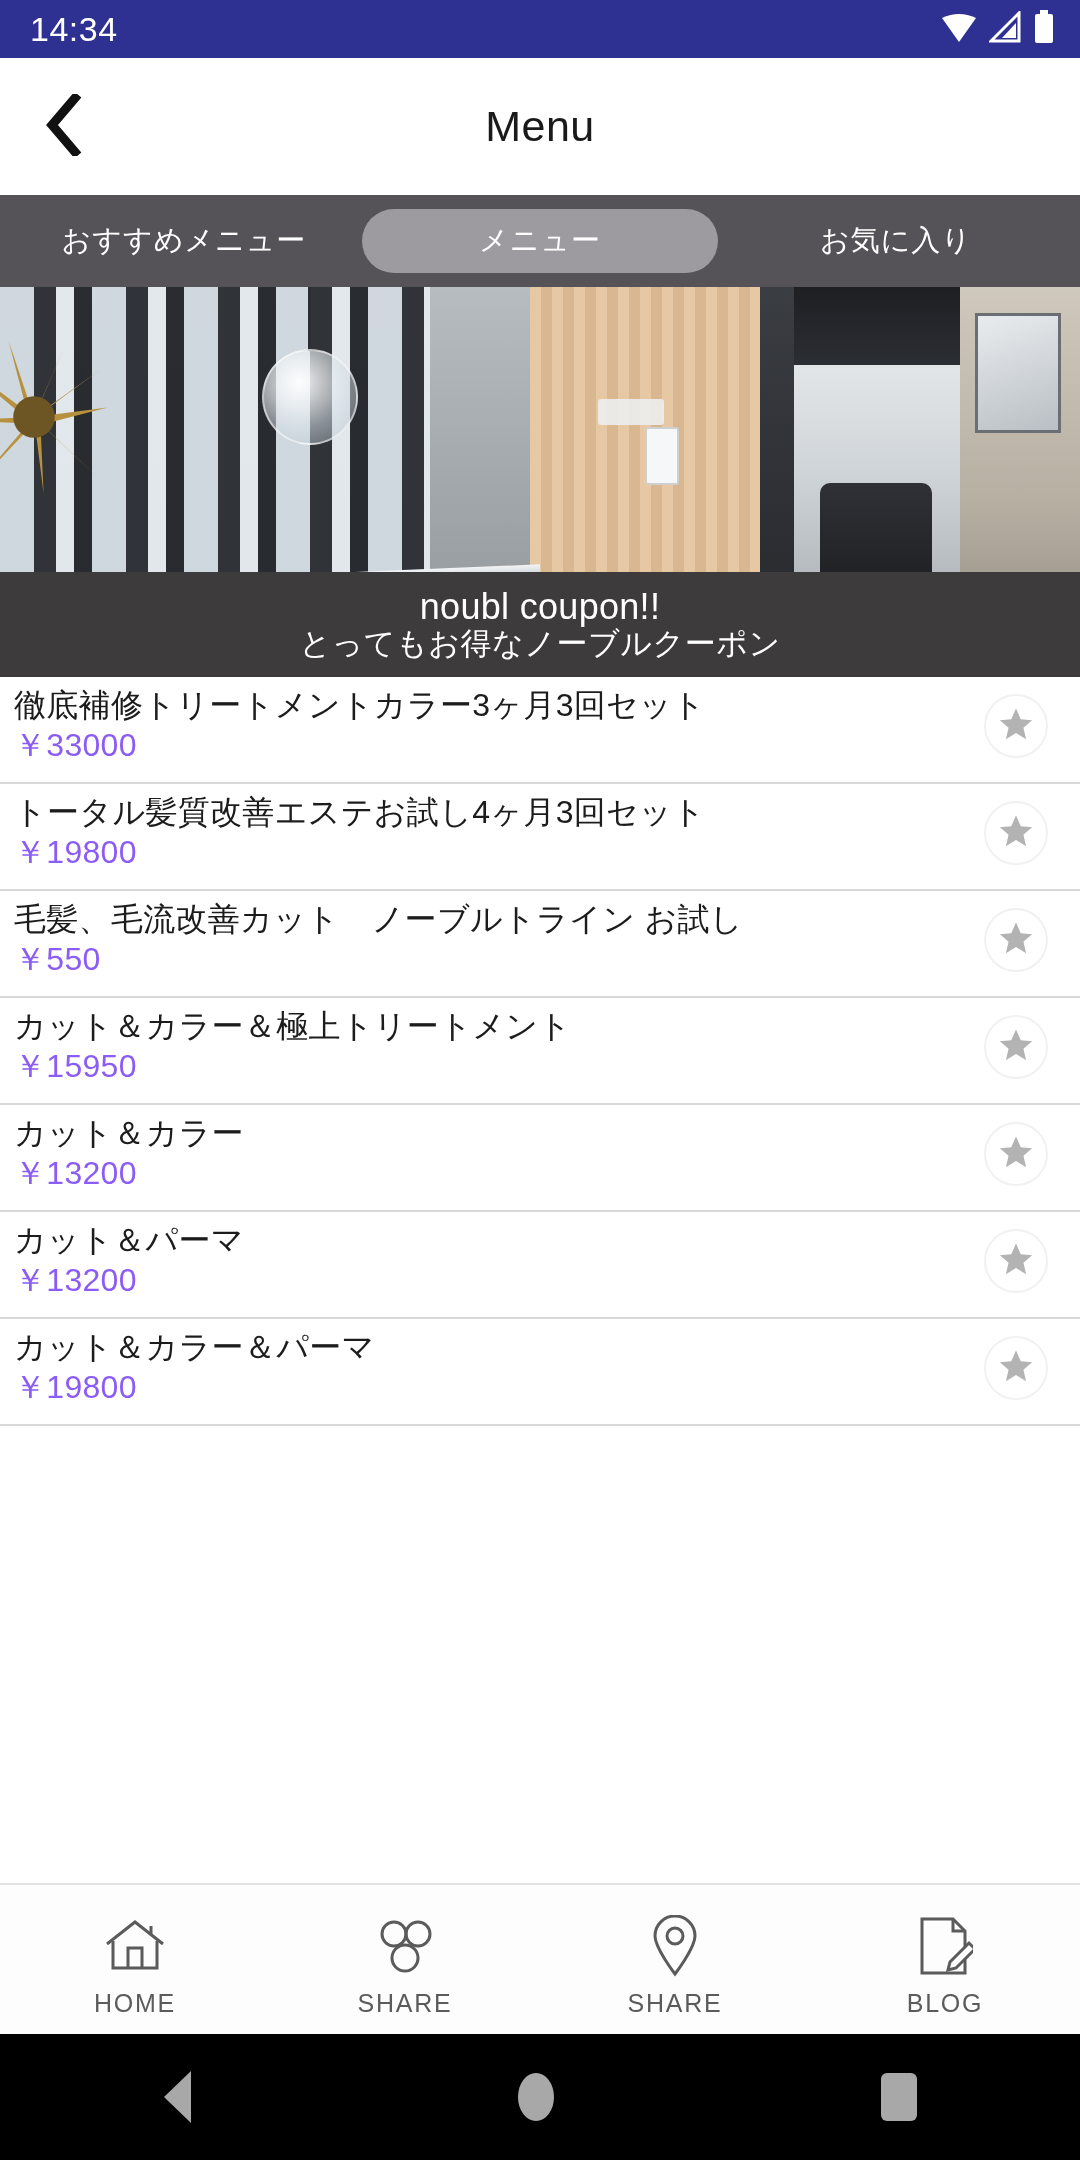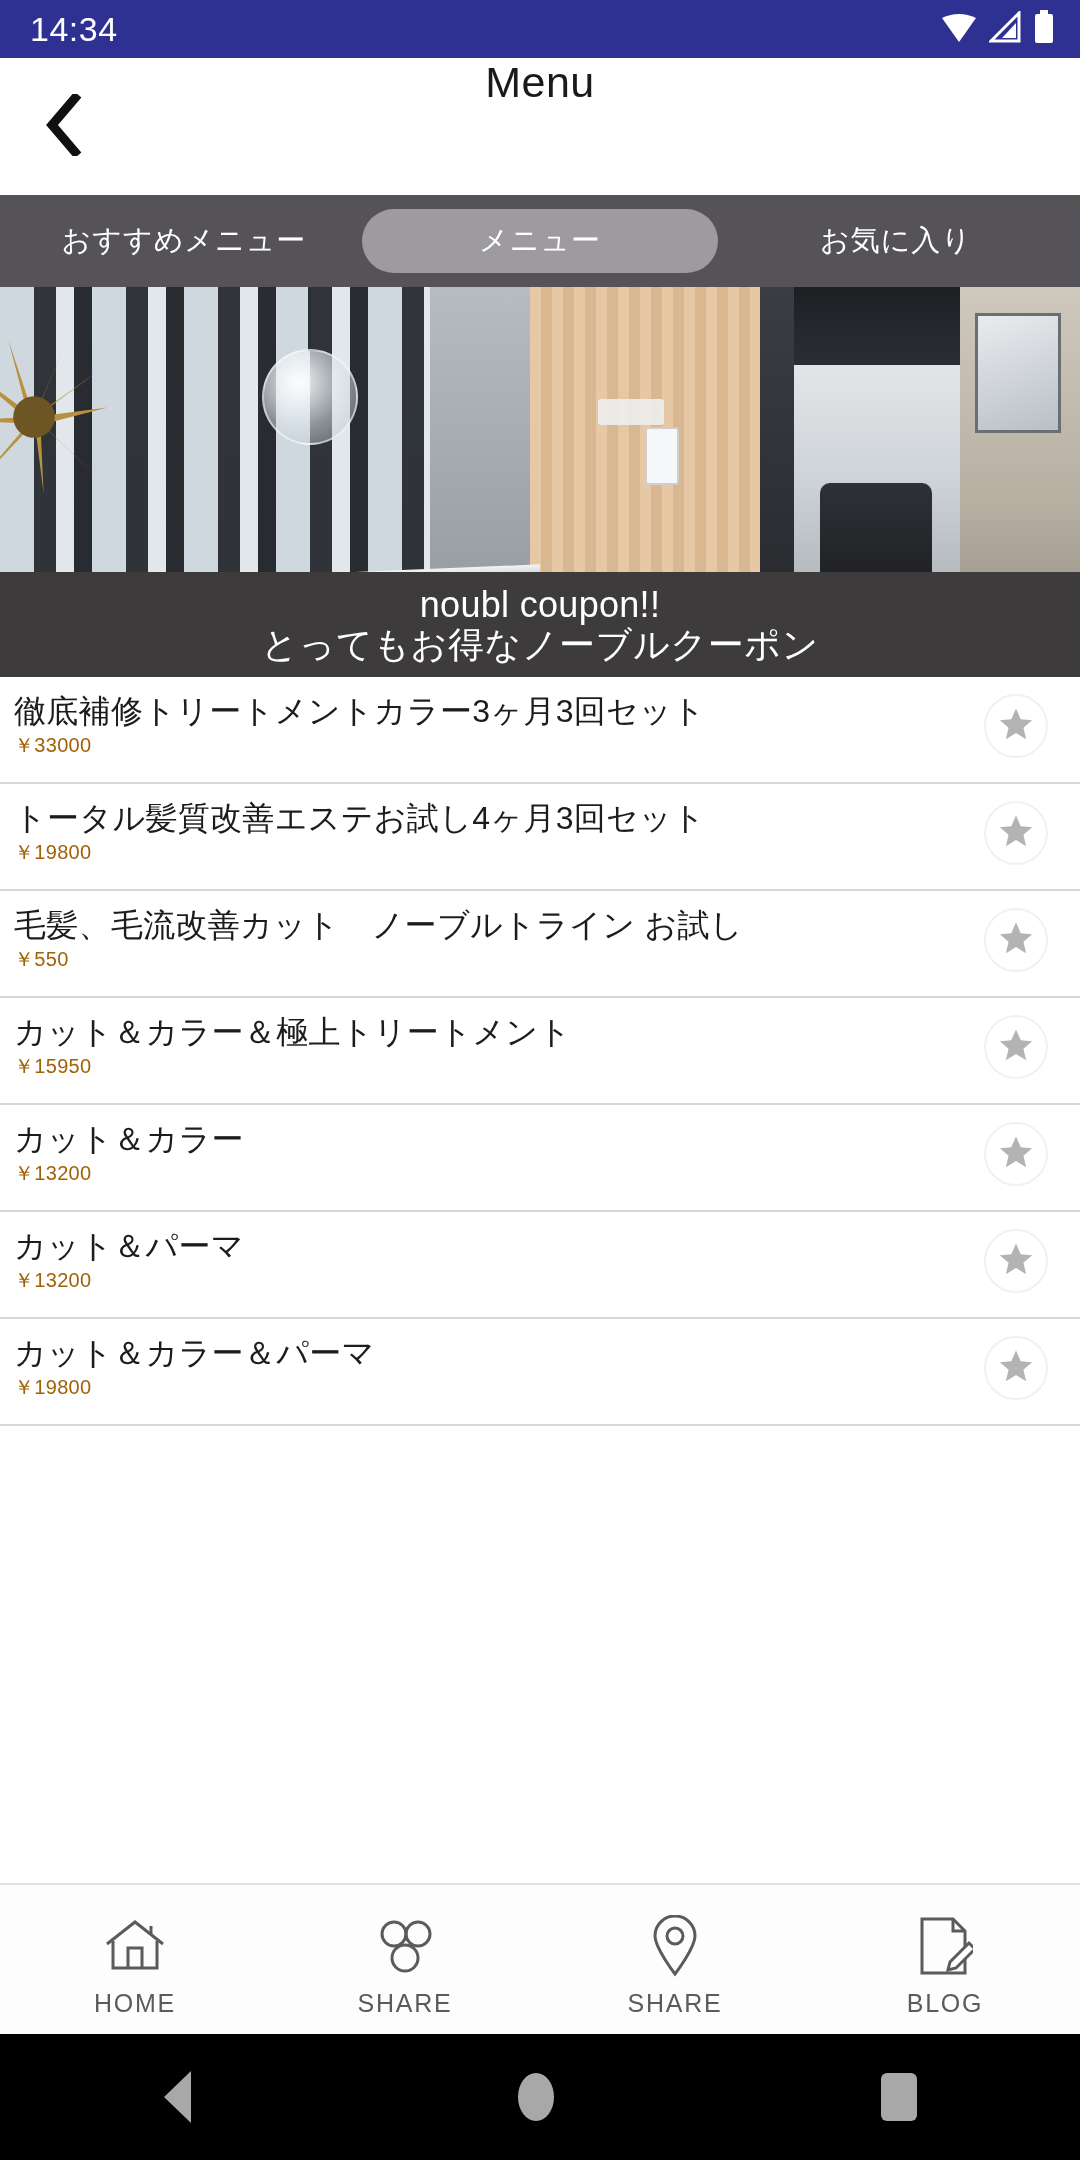--- a/index.html
+++ b/index.html
@@ -16,21 +16,21 @@
     height: 58px; background: #2e3192; flex: 0 0 58px;
     display: flex; align-items: center; justify-content: space-between;
     padding: 0 26px 0 30px; color: #ffffff;
   }
   .status-clock { font-size: 34px; letter-spacing: 0.5px; line-height: 1; }
   .status-icons { display: flex; align-items: center; gap: 11px; }
 
   
   .appbar {
     flex: 0 0 137px; background: #ffffff; position: relative;
-    display: flex; 
+    display: flex; align-items: center;
   }
   .back-btn {
     position: absolute; left: 22px; top: 50%; transform: translateY(-50%);
     width: 84px; height: 84px; display: flex; align-items: center; justify-content: center;
   }
   .appbar-title {
     width: 100%; text-align: center; font-size: 43px; color: #1a1a1a;
     font-weight: 400; letter-spacing: 0.5px;
   }
 
@@ -140,31 +140,31 @@
     position: absolute; left: 0; bottom: 0; width: 1080px; height: 34px;
     background: linear-gradient(180deg,#2a2c30,#17181b);
   }
   .banner-caption {
     position: absolute; left: 0; right: 0; bottom: 0; height: 105px;
     background: #3d3b3c; color: #ffffff;
     display: flex; flex-direction: column; align-items: center; justify-content: center;
     gap: 2px;
   }
   .cap-en { font-size: 36px; letter-spacing: 0.3px; line-height: 1.05; }
-  .cap-jp { font-size: 36px; letter-spacing: 0.5px; line-height: 1.05; text-align: right; }
+  .cap-jp { font-size: 31px; letter-spacing: 0.5px; line-height: 1.05; text-align: right; }
 
   
   .menu-list { flex: 1 1 auto; overflow: hidden; background: #ffffff; }
   .menu-item {
     height: 107px; border-bottom: 2px solid #d8d8d8;
     display: flex; align-items: center; padding: 0 0 8px 14px; position: relative;
   }
   .mi-texts { flex: 1 1 auto; display: flex; flex-direction: column; justify-content: center; gap: 6px; }
   .mi-title { font-size: 32px; color: #1c1c1c; line-height: 1.05; letter-spacing: 0.3px; white-space: nowrap; }
-  .mi-price { font-size: 20px; color: #a16207; line-height: 1.05; letter-spacing: 0.3px; }
+  .mi-price { font-size: 32px; color: #8b5cf6; line-height: 1.05; letter-spacing: 0.3px; }
   .fav-btn {
     flex: 0 0 64px; width: 64px; height: 64px; margin-right: 32px;
     border-radius: 50%; border: 2px solid #f1f1f1; background: #ffffff;
     display: flex; align-items: center; justify-content: center;
   }
 
   
   .bottomnav {
     flex: 0 0 151px; background: #fdfdfd; border-top: 2px solid #e2e2e2;
     display: flex; align-items: stretch;

